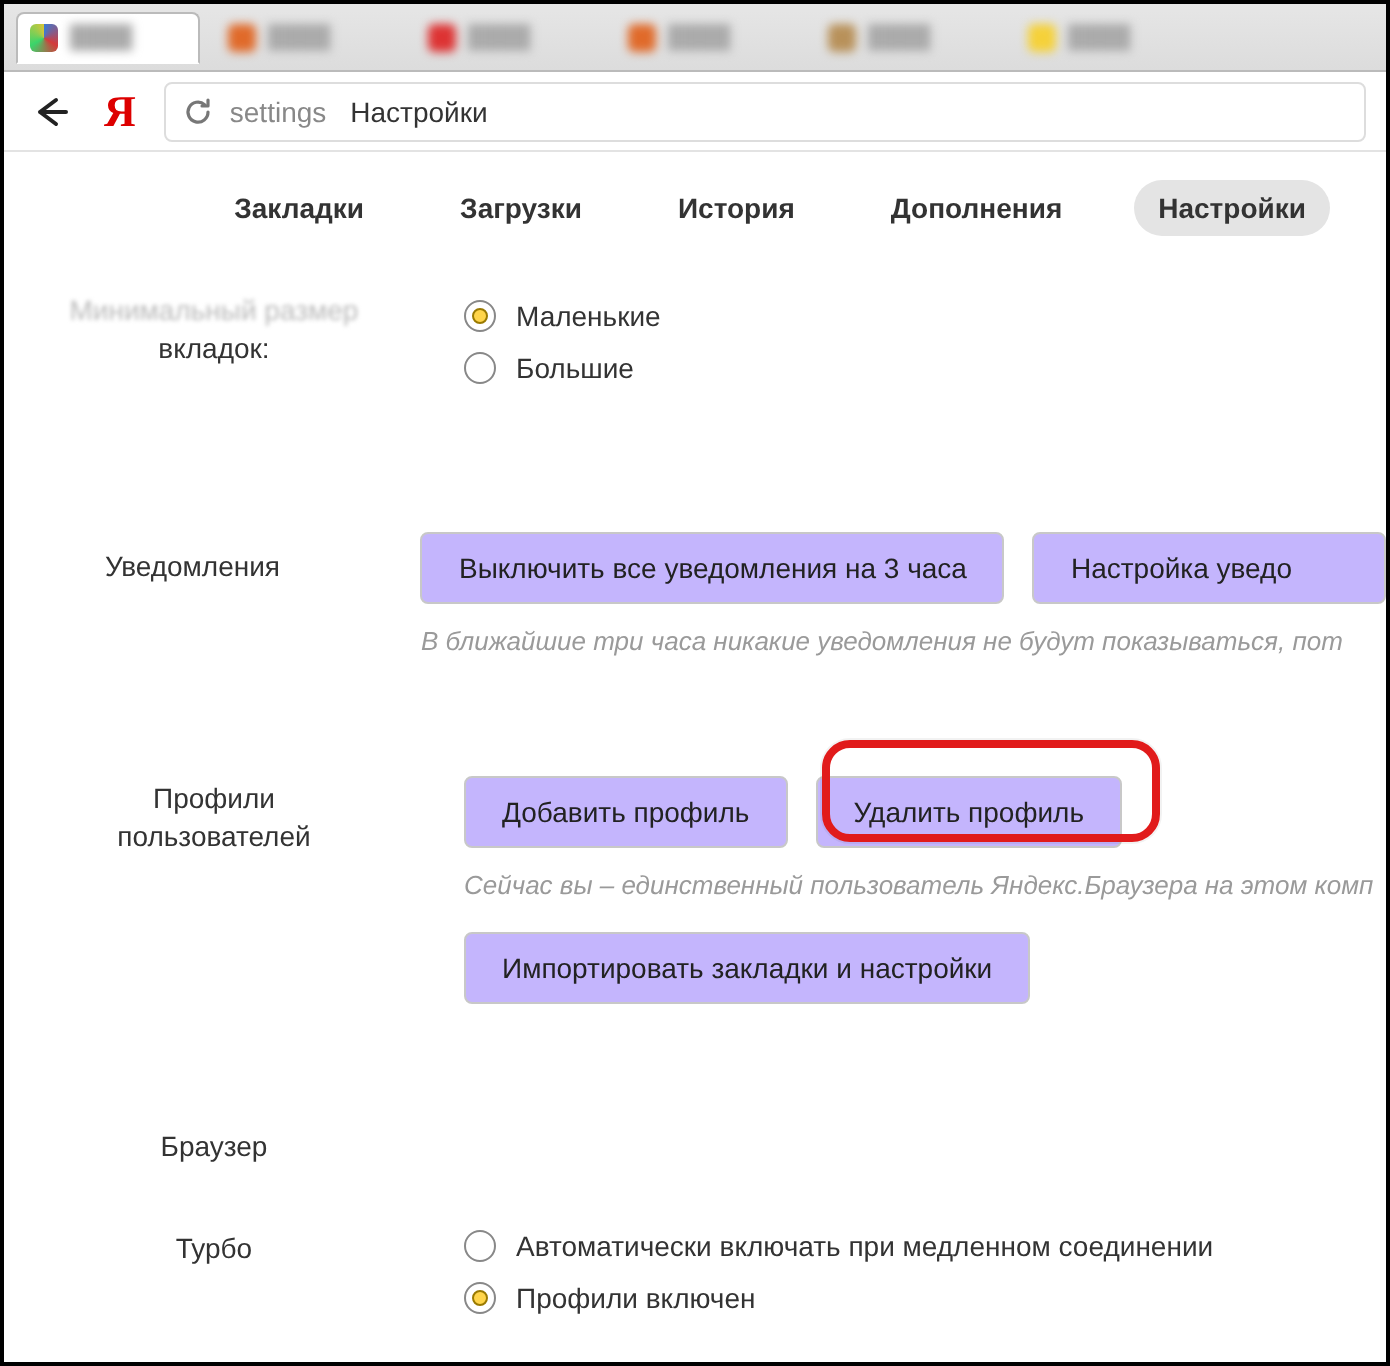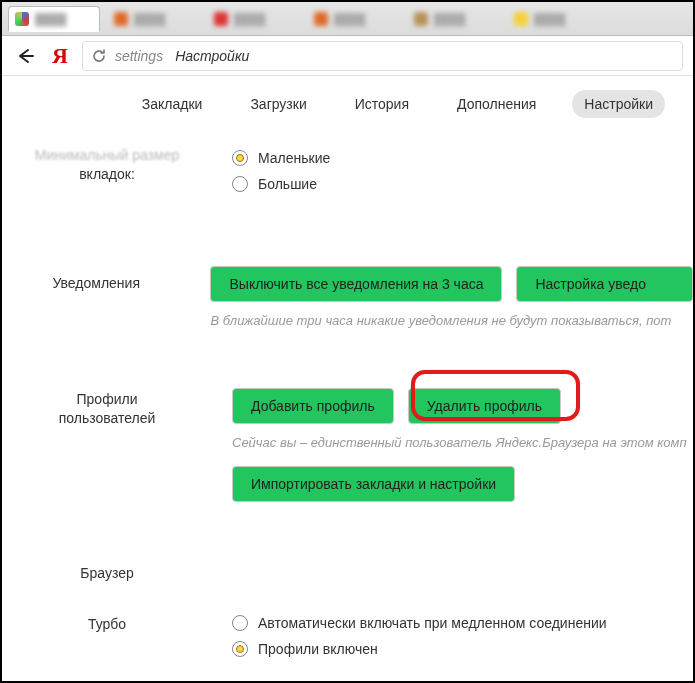--- a/index.html
+++ b/index.html
@@ -19,45 +19,45 @@
   .tab .dot { width:14px; height:14px; border-radius:3px; }
   .blur { filter: blur(2.5px); color:#aaa; }
   .addrrow {
     height: 40px; display:flex; align-items:center; gap:14px; padding:0 10px;
     border-bottom:1px solid #e3e3e3;
   }
   .back-btn { width:26px; height:26px; display:flex; align-items:center; justify-content:center; cursor:pointer; }
   .ylogo { font-weight:bold; font-size:22px; color:#d00; font-family: "Times New Roman", serif; }
   .addrbar {
     flex:1; height:30px; border:1px solid #ddd; border-radius:4px;
-    display:flex; align-items:center; padding:0 8px; gap:8px; font-size:14px; color:#555;font-style:italic;
+    display:flex; align-items:center; padding:0 8px; gap:8px; font-size:14px; color:#555;
   }
   .reload { width:16px; height:16px; }
   .addr-fixed { color:#888; }
   .addr-path { color:#333; margin-left:4px;}
   .navtabs {
     height:56px; display:flex; align-items:center; justify-content:flex-end;
     padding:0 28px; gap:24px; font-size:14px; color:#333;
   }
-  .navtab { padding:6px 12px; border-radius:14px; cursor:pointer; }
+  .navtab { padding:6px 12px; border-radius:14px; cursor:pointer;font-weight:bold; }
   .navtab.sel { background:#e4e4e4; }
   .content { position:absolute; left:0; right:0; top:130px; bottom:0; overflow:hidden; }
   .section { display:flex; padding: 6px 0 28px 0; }
   .label-col { width:230px; text-align:center; padding-right:20px; font-size:14px; color:#333; line-height:1.35; }
   .ctrl-col { flex:1; font-size:14px; color:#333; }
   .radio-row { display:flex; align-items:flex-start; gap:10px; margin-bottom:10px; cursor:pointer;}
   .radio {
     width:16px; height:16px; border:1px solid #888; border-radius:50%; position:relative; flex-shrink:0;
   }
   .radio.checked::after{
     content:""; position:absolute; inset:3px; border-radius:50%; background:#ffd54a; border:1px solid #9a7a00;
   }
   .btn {
     display:inline-flex; align-items:center; height:36px; padding:0 18px;
-    border:1px solid #c8c8c8; border-radius:4px; background:#22c55e; font-size:14px; color:#222;
+    border:1px solid #c8c8c8; border-radius:4px; background:#c4b5fd; font-size:14px; color:#222;
     cursor:pointer; white-space:nowrap;
   }
   .btn-row { display:flex; gap:14px; flex-wrap:nowrap; }
   .hint { color:#9a9a9a; font-size:13px; margin-top:10px; line-height:1.4; white-space:nowrap; overflow:hidden;font-style:italic;}
   .highlight {
     position:absolute; border:4px solid #e11b1b; border-radius:14px; pointer-events:none;
     box-shadow:0 0 0 1px rgba(0,0,0,0.05);
   }
   svg { display:block; }
 </style>

